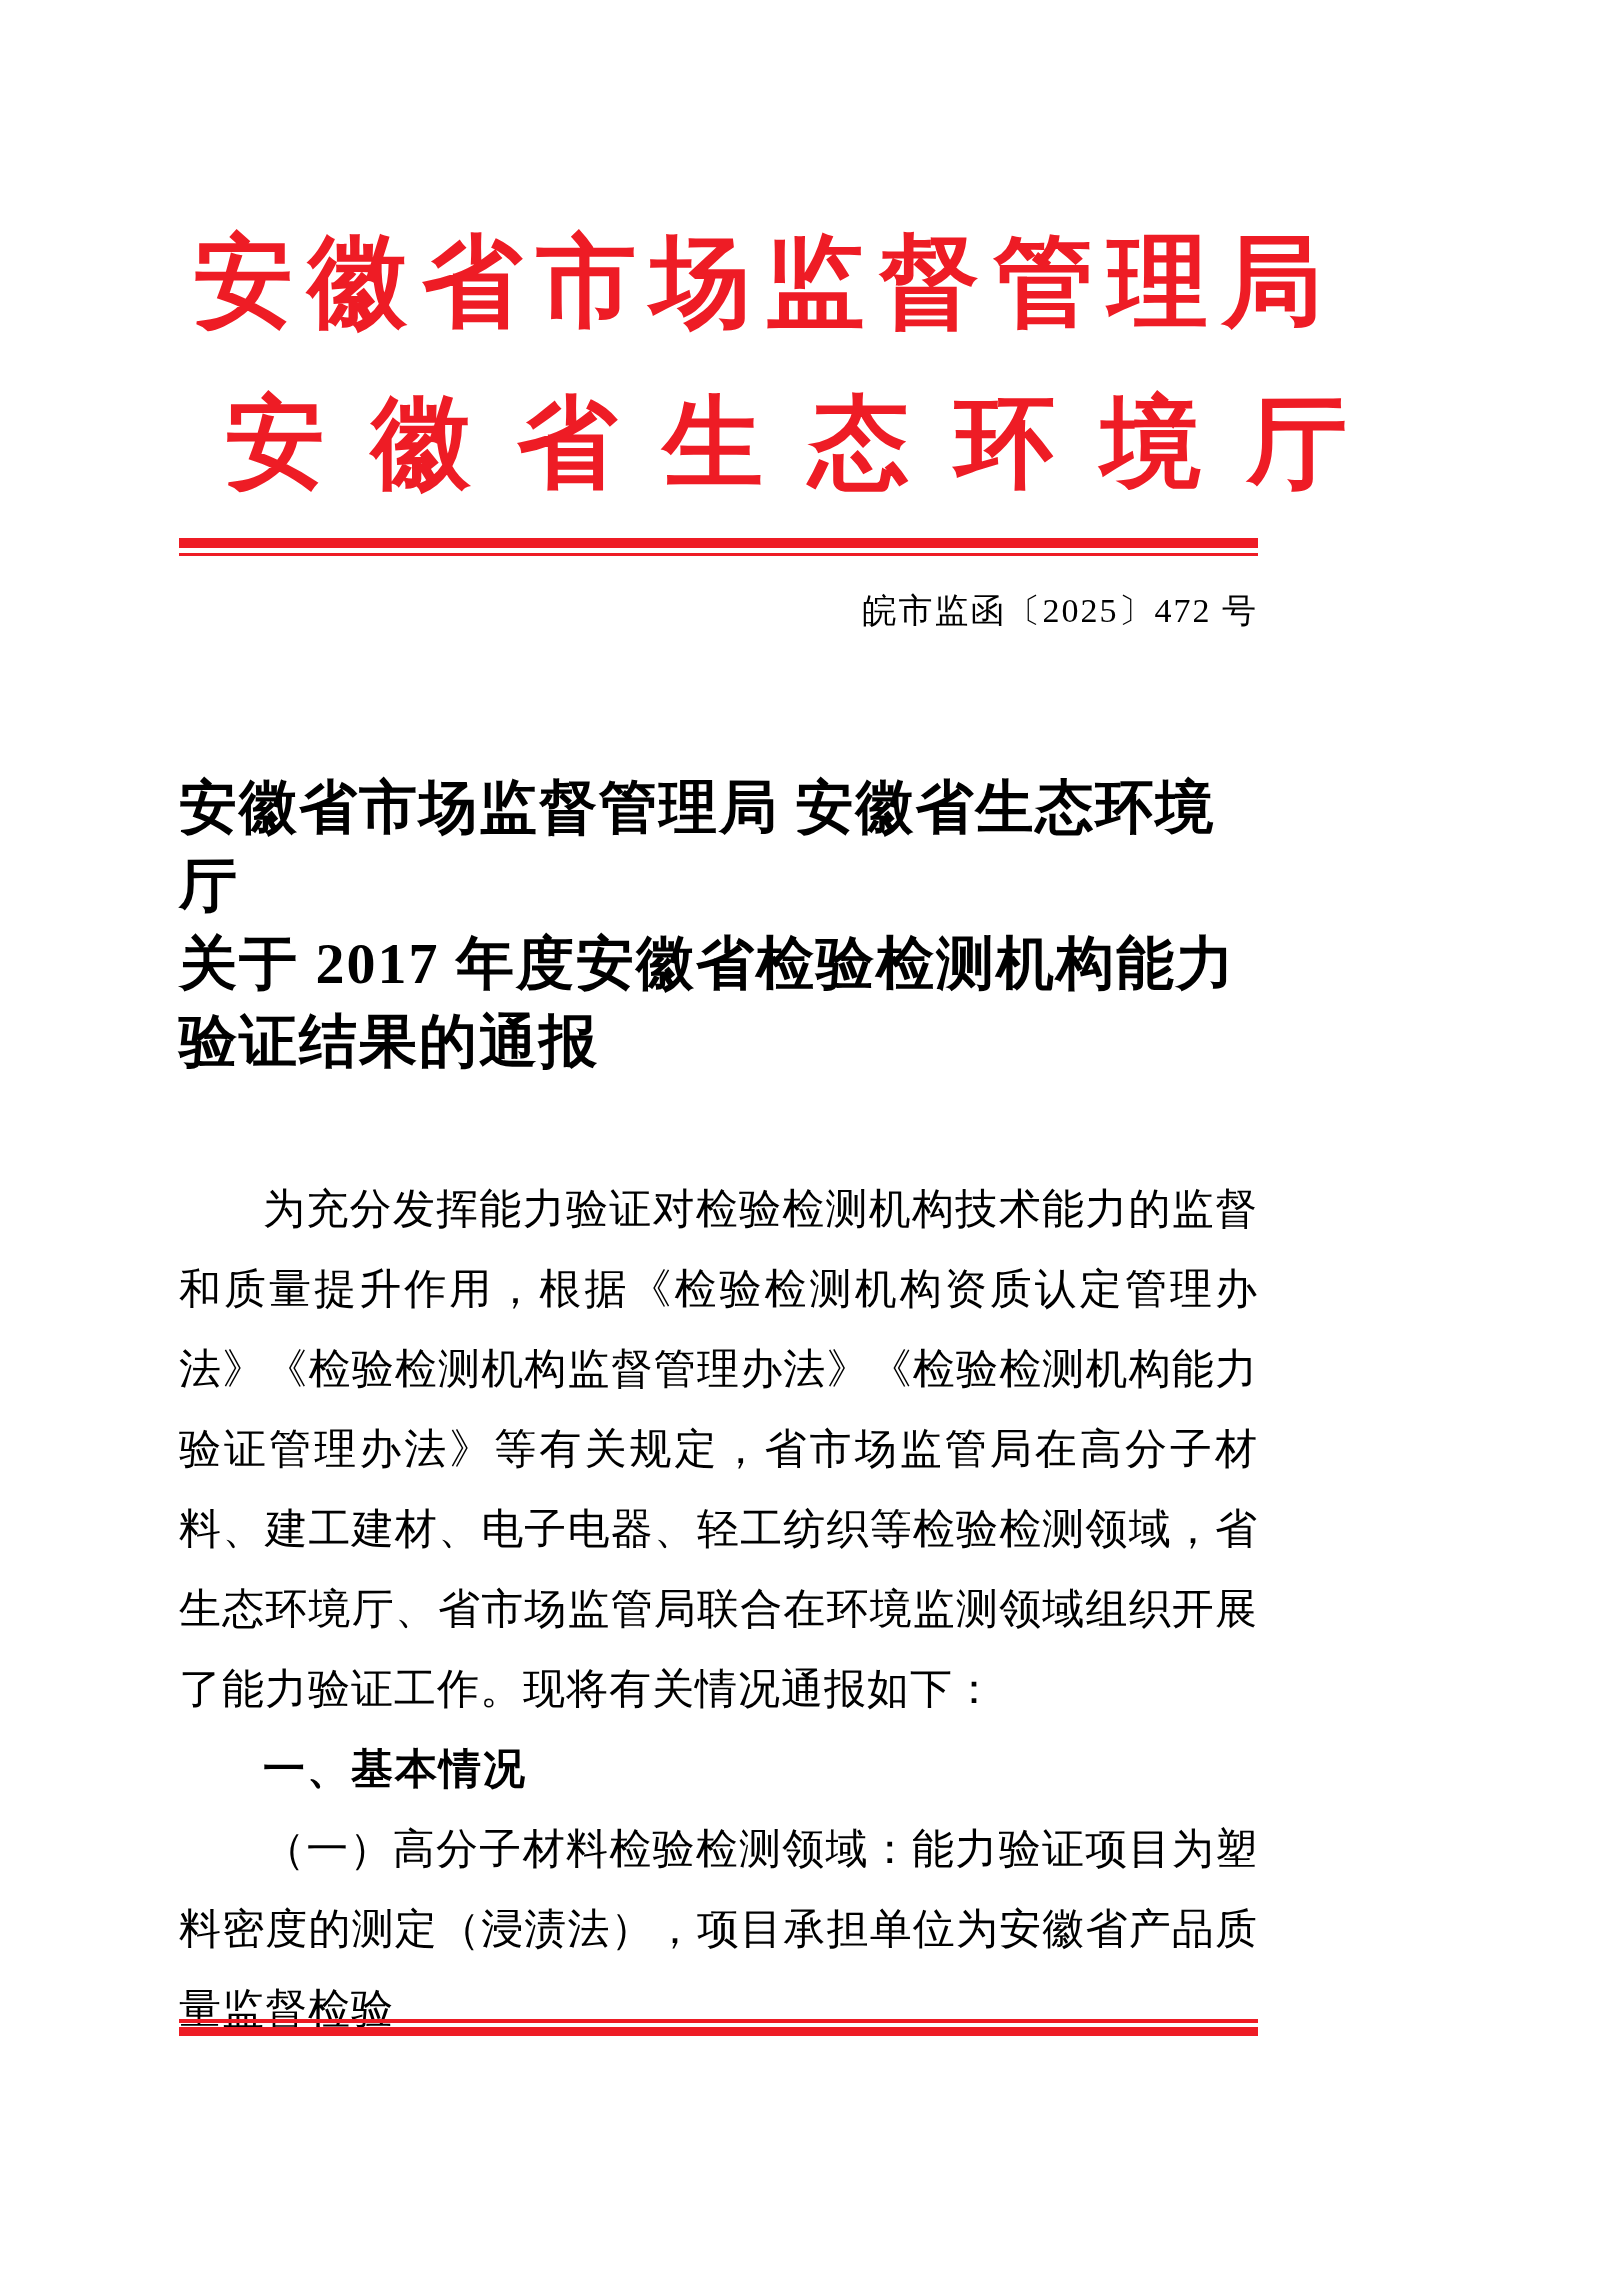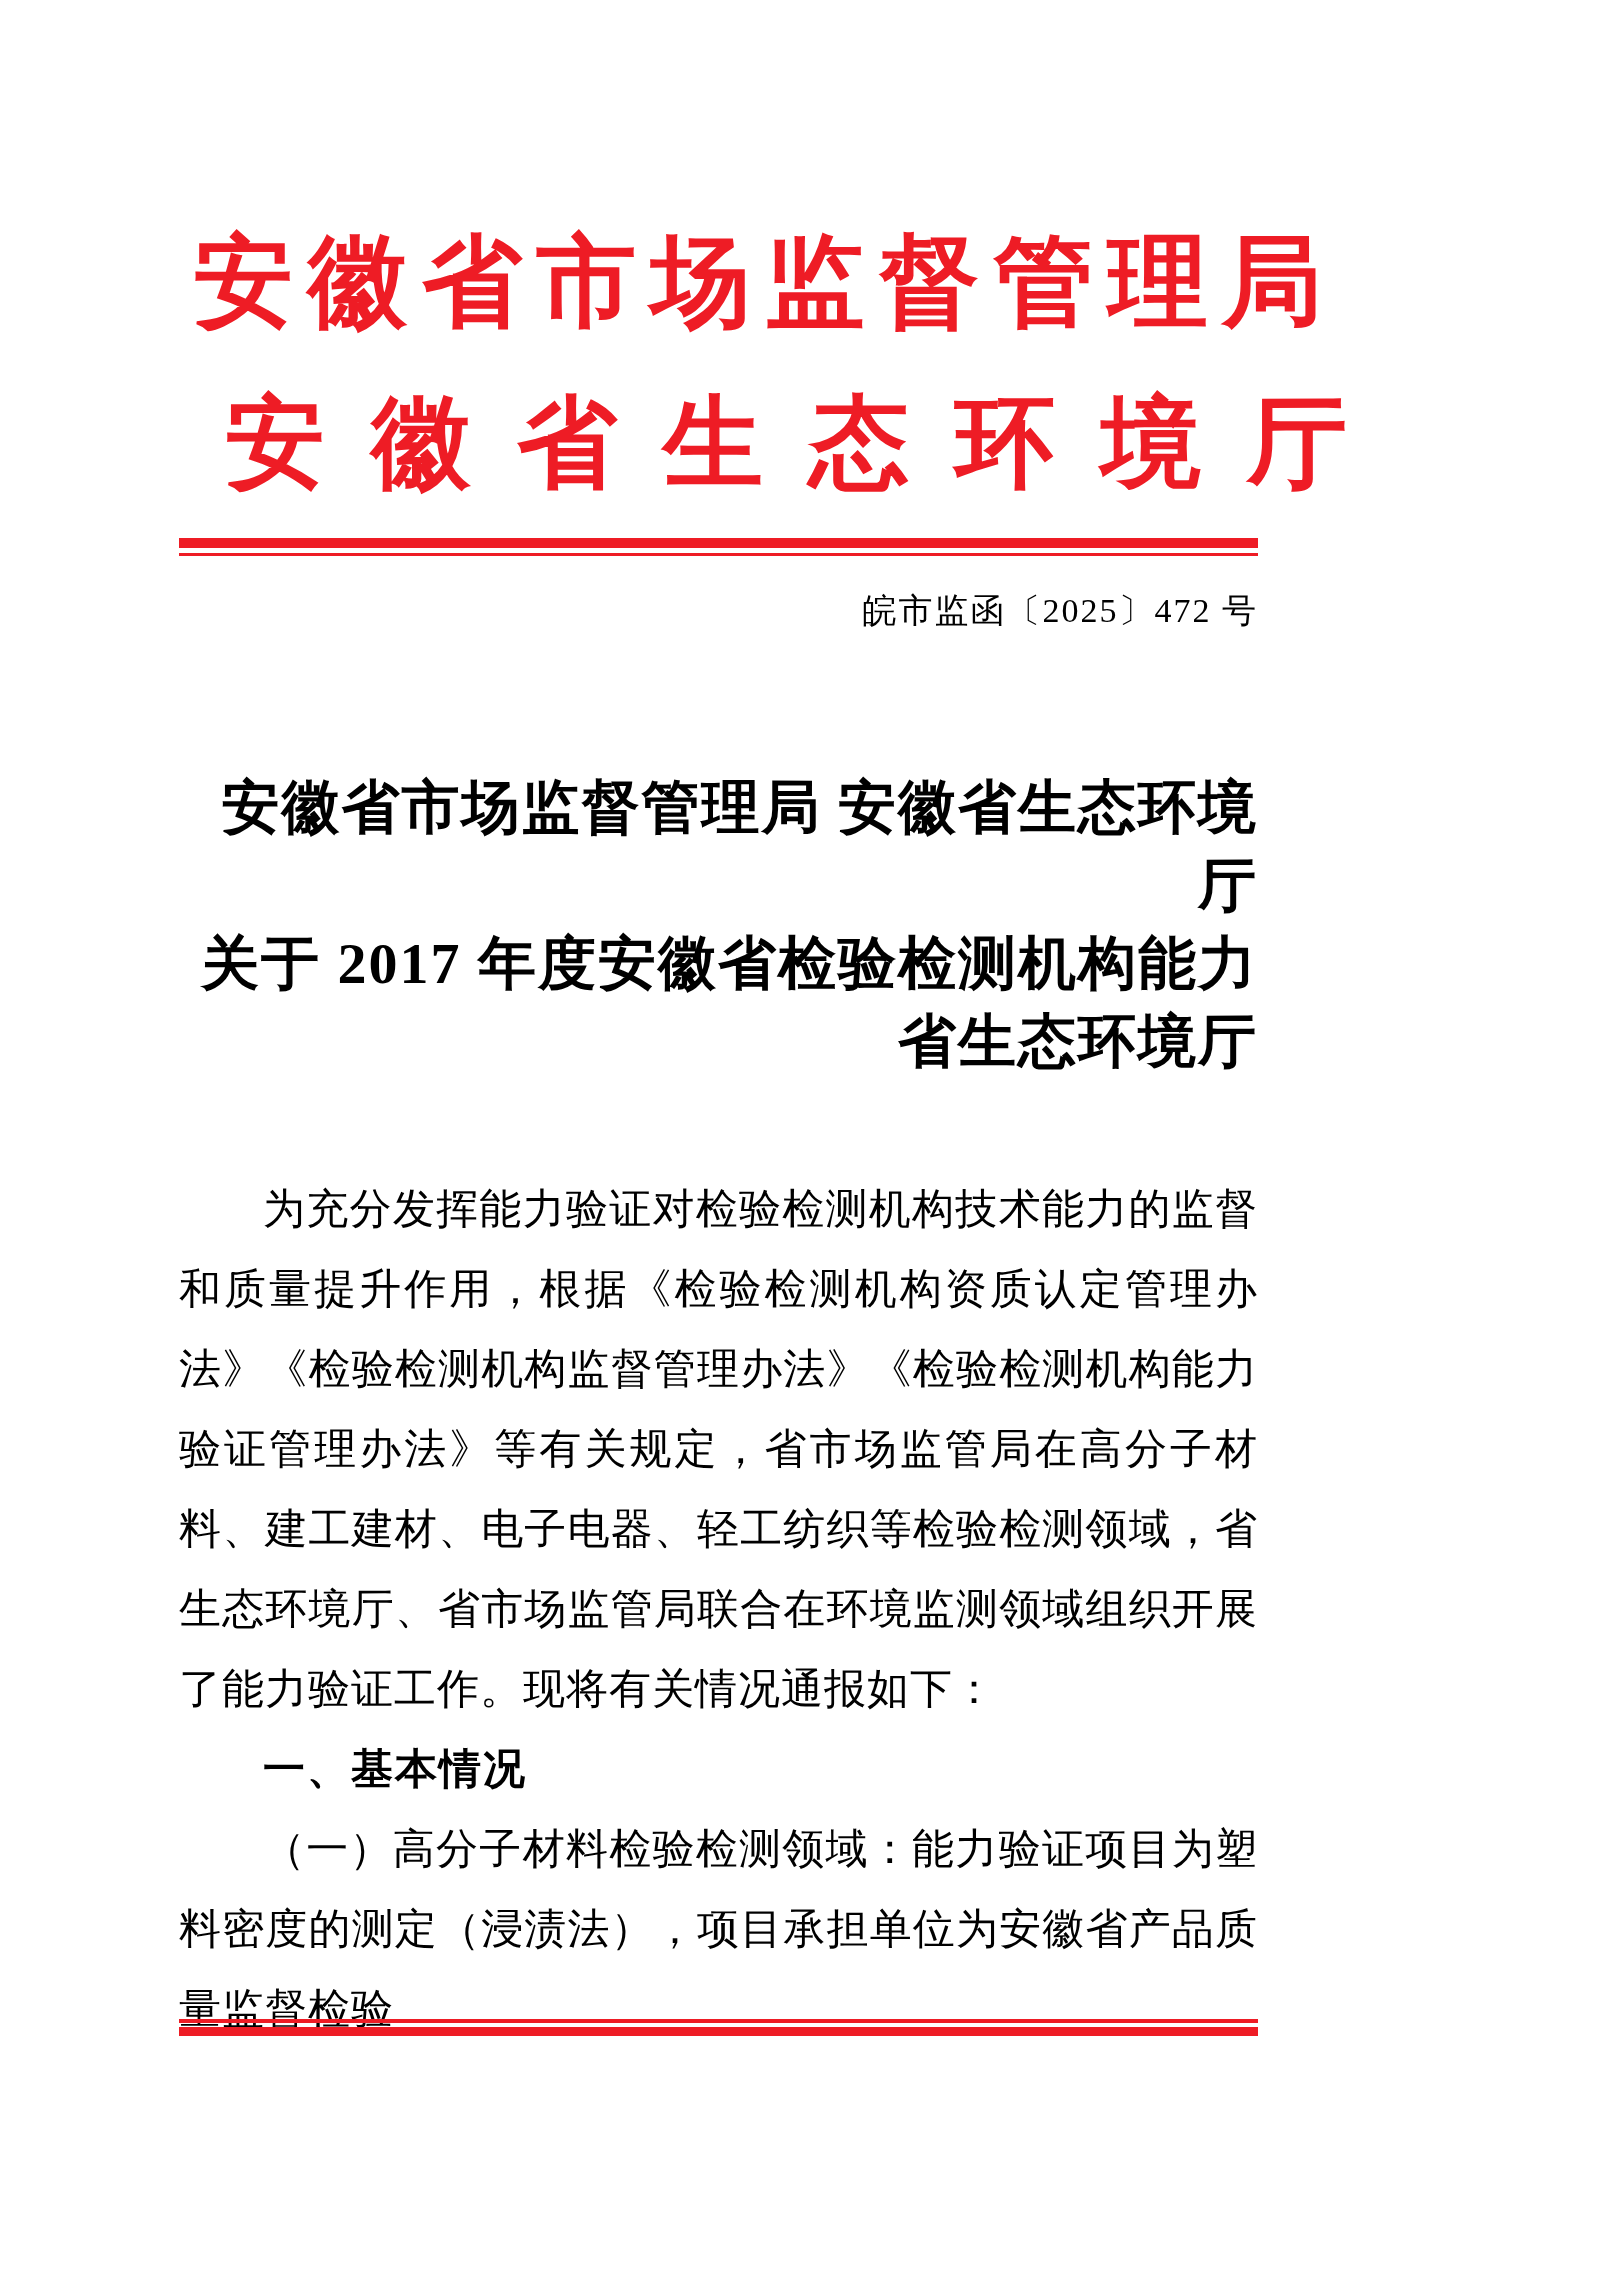--- a/index.html
+++ b/index.html
@@ -31,21 +31,21 @@
     margin-top:29px;
     text-align:right;
     font-size:34px;
     line-height:51px;
     letter-spacing:2px;
   }
 
   
   .doc-title {
     margin-top:133px;
-    text-align:right;
+    text-align:left;
     font-weight:bold;
     font-size:58px;
     line-height:78px;
     letter-spacing:2px;
   }
 
   
   .body-text {
     margin-top:88px;
     font-size:42px;
@@ -82,21 +82,21 @@
       <div class="rule rule-thick"></div>
       <div class="gap9"></div>
       <div class="rule rule-thin"></div>
     </div>
 
     <div class="doc-number">皖市监函〔2025〕472 号</div>
 
     <div class="doc-title">
       <div>安徽省市场监督管理局 安徽省生态环境厅</div>
       <div>关于 2017 年度安徽省检验检测机构能力</div>
-      <div>省生态环境厅</div>
+      <div>验证结果的通报</div>
     </div>
 
     <div class="body-text">
       <p class="indent">为充分发挥能力验证对检验检测机构技术能力的监督和质量提升作用，根据《检验检测机构资质认定管理办法》《检验检测机构监督管理办法》《检验检测机构能力验证管理办法》等有关规定，省市场监管局在高分子材料、建工建材、电子电器、轻工纺织等检验检测领域，省生态环境厅、省市场监管局联合在环境监测领域组织开展了能力验证工作。现将有关情况通报如下：</p>
       <p class="section-heading">一、基本情况</p>
       <p class="indent"><span class="item-label">（一）高分子材料检验检测领域：</span><span>能力验证项目为塑料密度的测定（浸渍法），项目承担单位为安徽省产品质量监督检验</span></p>
     </div>
 
   </div>
 

